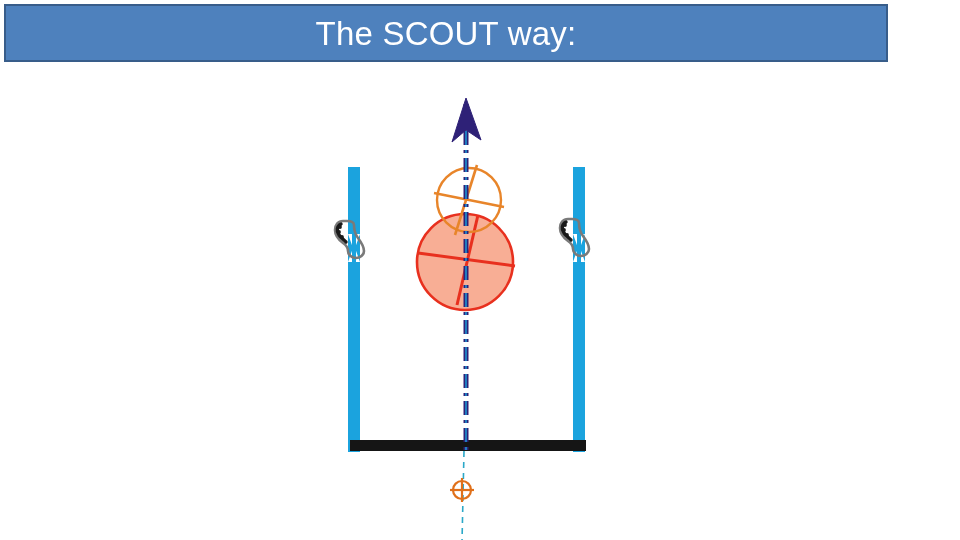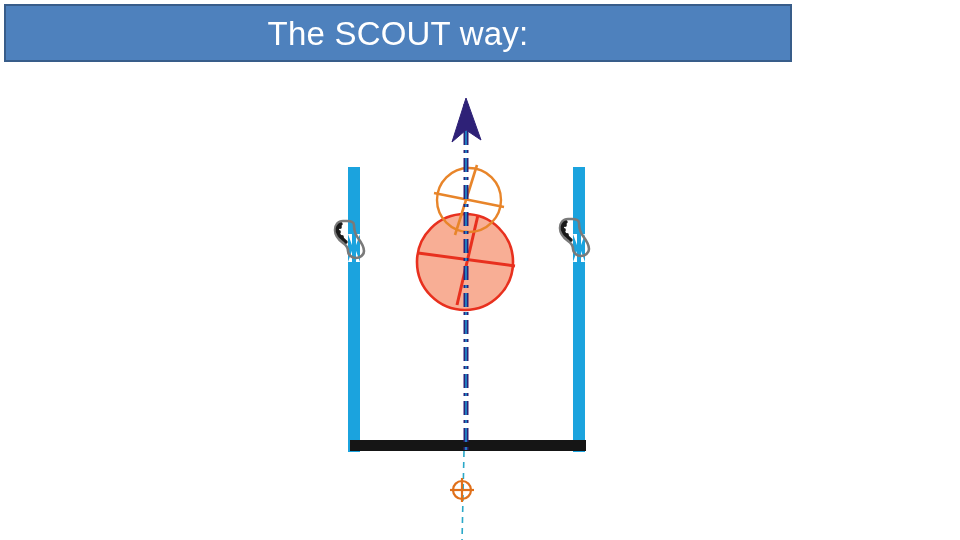--- a/index.html
+++ b/index.html
@@ -18,21 +18,21 @@
     width: 960px;
     height: 540px;
     background: #ffffff;
   }
 
   
   #title-bar {
     position: absolute;
     left: 4px;
     top: 4px;
-    width: 788px;
+    width: 884px;
     height: 58px;
     background: #4E81BD;
     border: 2px solid #385D8A;
     box-sizing: border-box;
     display: flex;
     align-items: center;
     justify-content: center;
   }
   #title-text {
     color: #FFFFFF;

